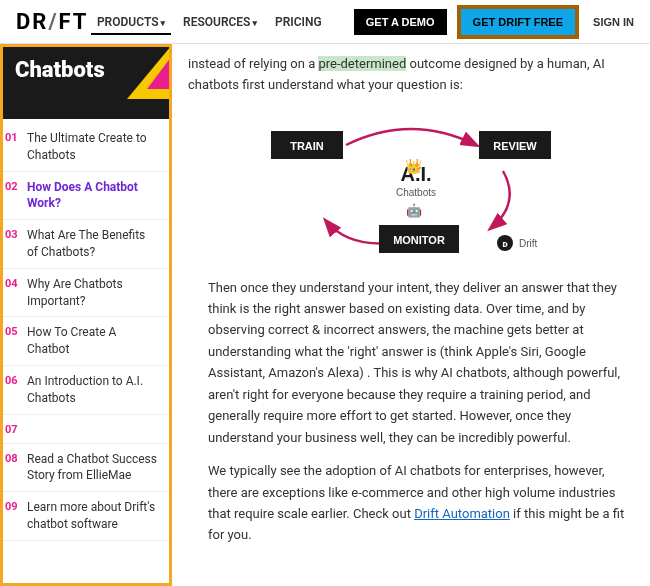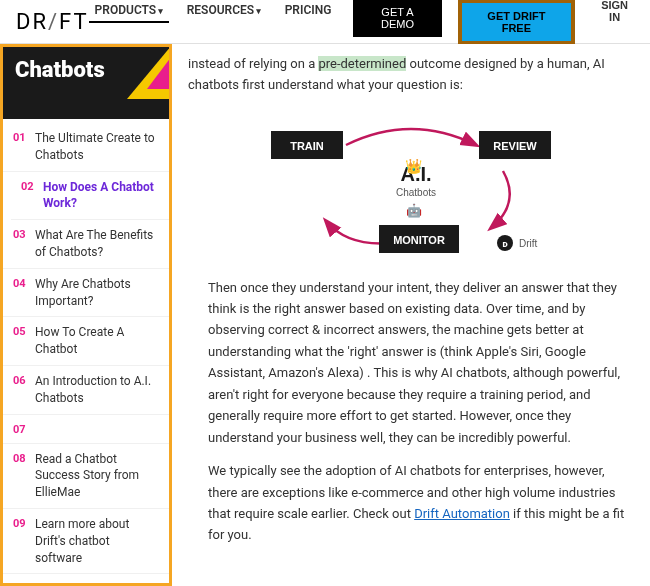--- a/index.html
+++ b/index.html
@@ -17,54 +17,54 @@
     .header {
       display: flex;
       align-items: center;
       padding: 0 16px;
       height: 44px;
       background: #fff;
       border-bottom: 1px solid #e0e0e0;
     }
     .logo {
       font-size: 22px;
-      font-weight: 400;
+      font-weight: 700;
       letter-spacing: 2px;
       color: #000;
       margin-right: auto;
     }
     .logo span.slash {
       color: #666;
     }
     .nav-links {
       display: flex;
-      align-items: flex-start;
-      gap: 12px;
+      align-items: center;
+      gap: 6px;
     }
     .nav-link {
       font-size: 12px;
       font-weight: 600;
       color: #333;
       text-decoration: none;
       padding: 4px 6px;
       cursor: pointer;
     }
     .nav-link .chevron {
       font-size: 9px;
       margin-left: 2px;
     }
     .btn-demo {
       background: #000;
       color: #fff;
       font-size: 11px;
-      font-weight: 400;
+      font-weight: 700;
       padding: 7px 12px;
       border: none;
       cursor: pointer;
-      margin-left: 4px;
+      margin-left: 20px;
     }
     .btn-free {
       background: #0ea5e9;
       color: #000;
       font-size: 11px;
       font-weight: 700;
       padding: 7px 12px;
       border: 4px solid #a16207;
       cursor: pointer;
       margin-left: 4px;
@@ -130,27 +130,26 @@
       height: 0;
       border-left: 30px solid transparent;
       border-bottom: 40px solid #e91e8c;
     }
     .sidebar-items {
       padding: 4px 0;
     }
     .sidebar-item {
       display: flex;
       align-items: flex-start;
-      padding: 7px 12px 7px 10px;
+      padding: 7px 12px 7px 2px;
       cursor: pointer;
       border-bottom: 1px solid #f0f0f0;
     }
     .sidebar-item.active {
       background: #fff;
-      margin-left: 8px;
     }
     .sidebar-item .num {
       font-size: 11px;
       font-weight: 700;
       color: #e91e8c;
       min-width: 22px;
       margin-top: 1px;
     }
     .sidebar-item .label {
       font-size: 12px;

